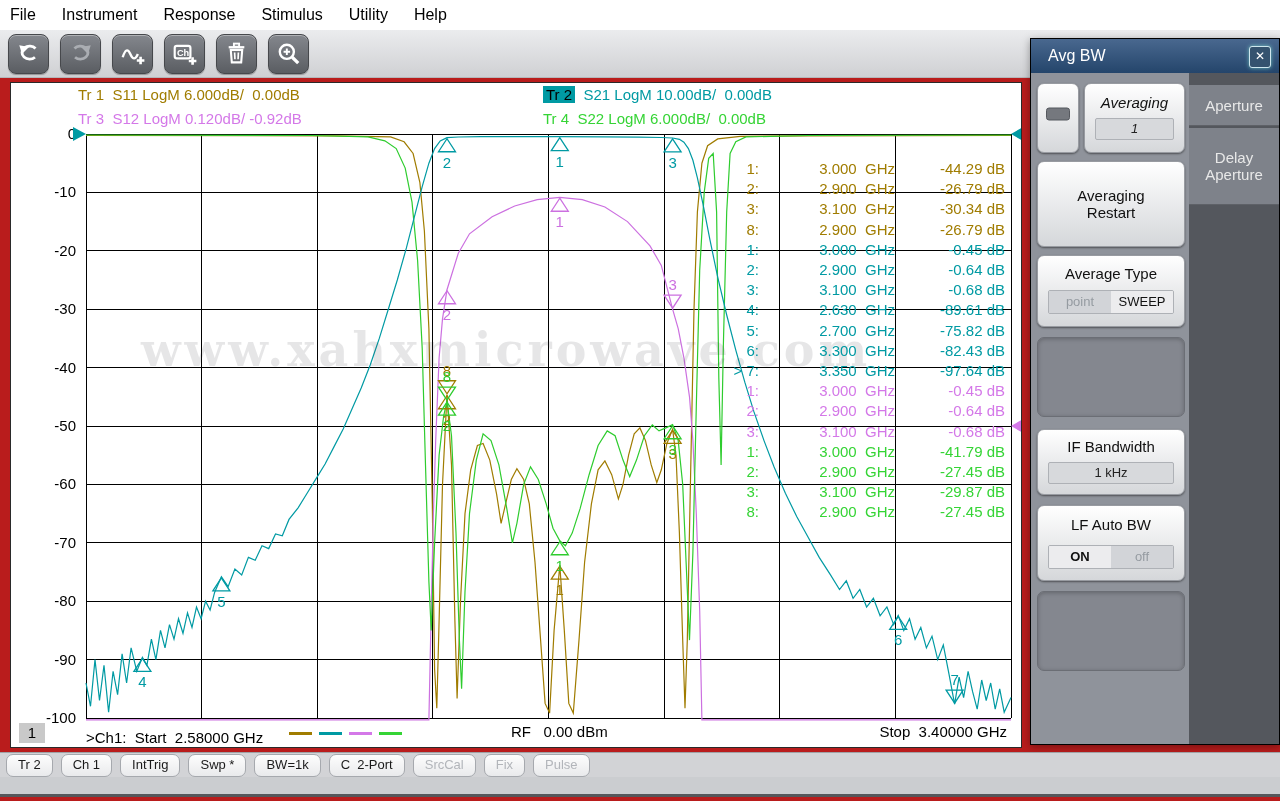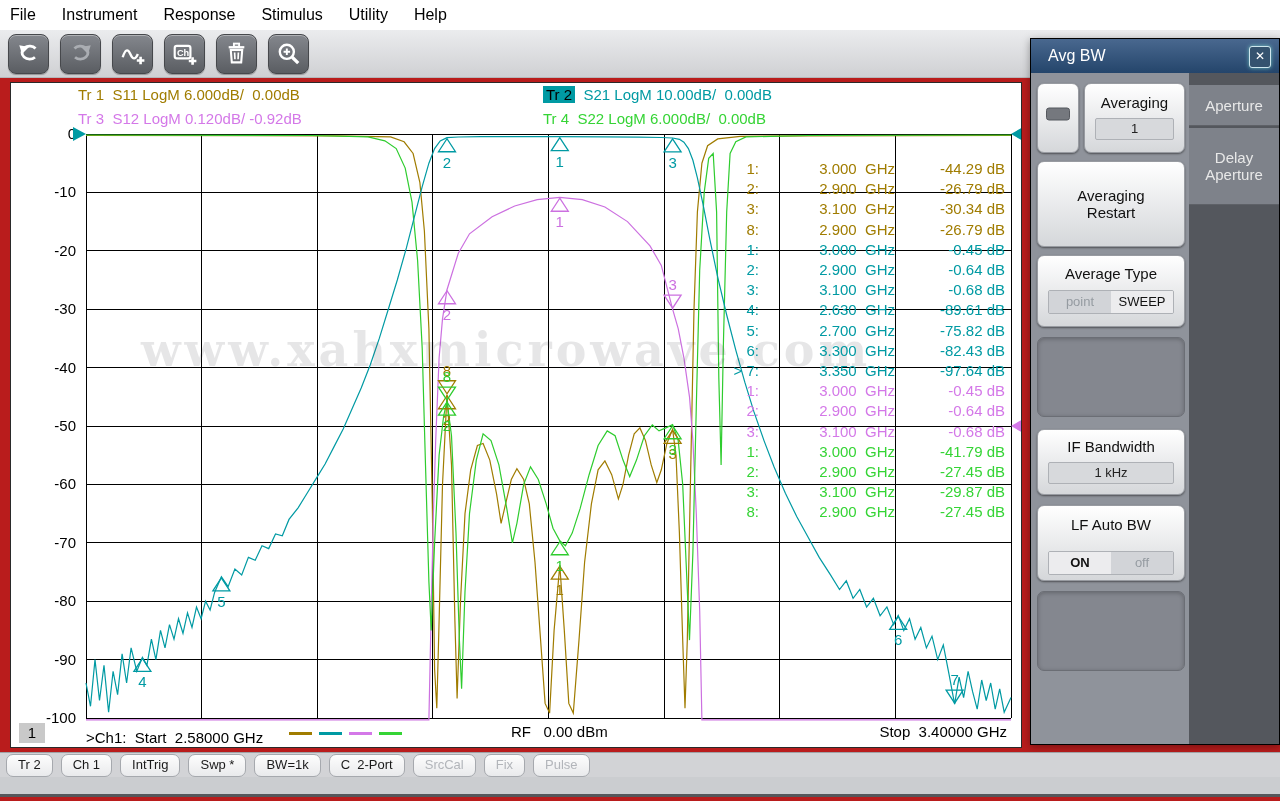--- a/index.html
+++ b/index.html
@@ -260,21 +260,21 @@
     <div class="panel-title">
       <span>Avg BW</span>
       <div class="close-btn">✕</div>
     </div>
     <div class="panel-body">
       <div class="btn-col">
         <div style="display:flex;gap:5px;">
           <div class="pbtn" style="width:40px;height:68px;">
             <div class="toggle-pill"></div>
           </div>
-          <div class="pbtn" style="flex:1;height:68px;">
+          <div class="pbtn" style="flex:1;height:68px;font-style:italic;">
             <div class="plabel" style="margin-top:10px;">Averaging</div>
             <div class="pval" style="margin-top:7px;">1</div>
           </div>
         </div>
         <div class="pbtn" style="height:84px;margin-top:8px;display:flex;align-items:center;justify-content:center;">
           <div class="plabel" style="width:100px;">Averaging Restart</div>
         </div>
         <div class="pbtn" style="height:70px;margin-top:8px;">
           <div class="plabel" style="margin-top:9px;">Average Type</div>
           <div class="pseg" style="margin-top:8px;">
@@ -282,21 +282,21 @@
             <div class="seg-on">SWEEP</div>
           </div>
         </div>
         <div class="pempty" style="height:78px;margin-top:10px;"></div>
         <div class="pbtn" style="height:64px;margin-top:12px;">
           <div class="plabel" style="margin-top:8px;">IF Bandwidth</div>
           <div class="pval" style="margin-top:7px;">1 kHz</div>
         </div>
         <div class="pbtn" style="height:74px;margin-top:10px;">
           <div class="plabel" style="margin-top:10px;">LF Auto BW</div>
-          <div class="pseg" style="margin-top:18px;">
+          <div class="pseg" style="margin-top:12px;">
             <div class="seg-on" style="font-weight:bold;">ON</div>
             <div class="seg-off">off</div>
           </div>
         </div>
         <div class="pempty" style="height:78px;margin-top:10px;"></div>
       </div>
       <div class="tab-col" id="tab-col">
           <div class="tab inactive" style="height: 40px;">Aperture</div>
           <div class="tab inactive" style="height: 76px;">Delay Aperture</div>
         </div>

